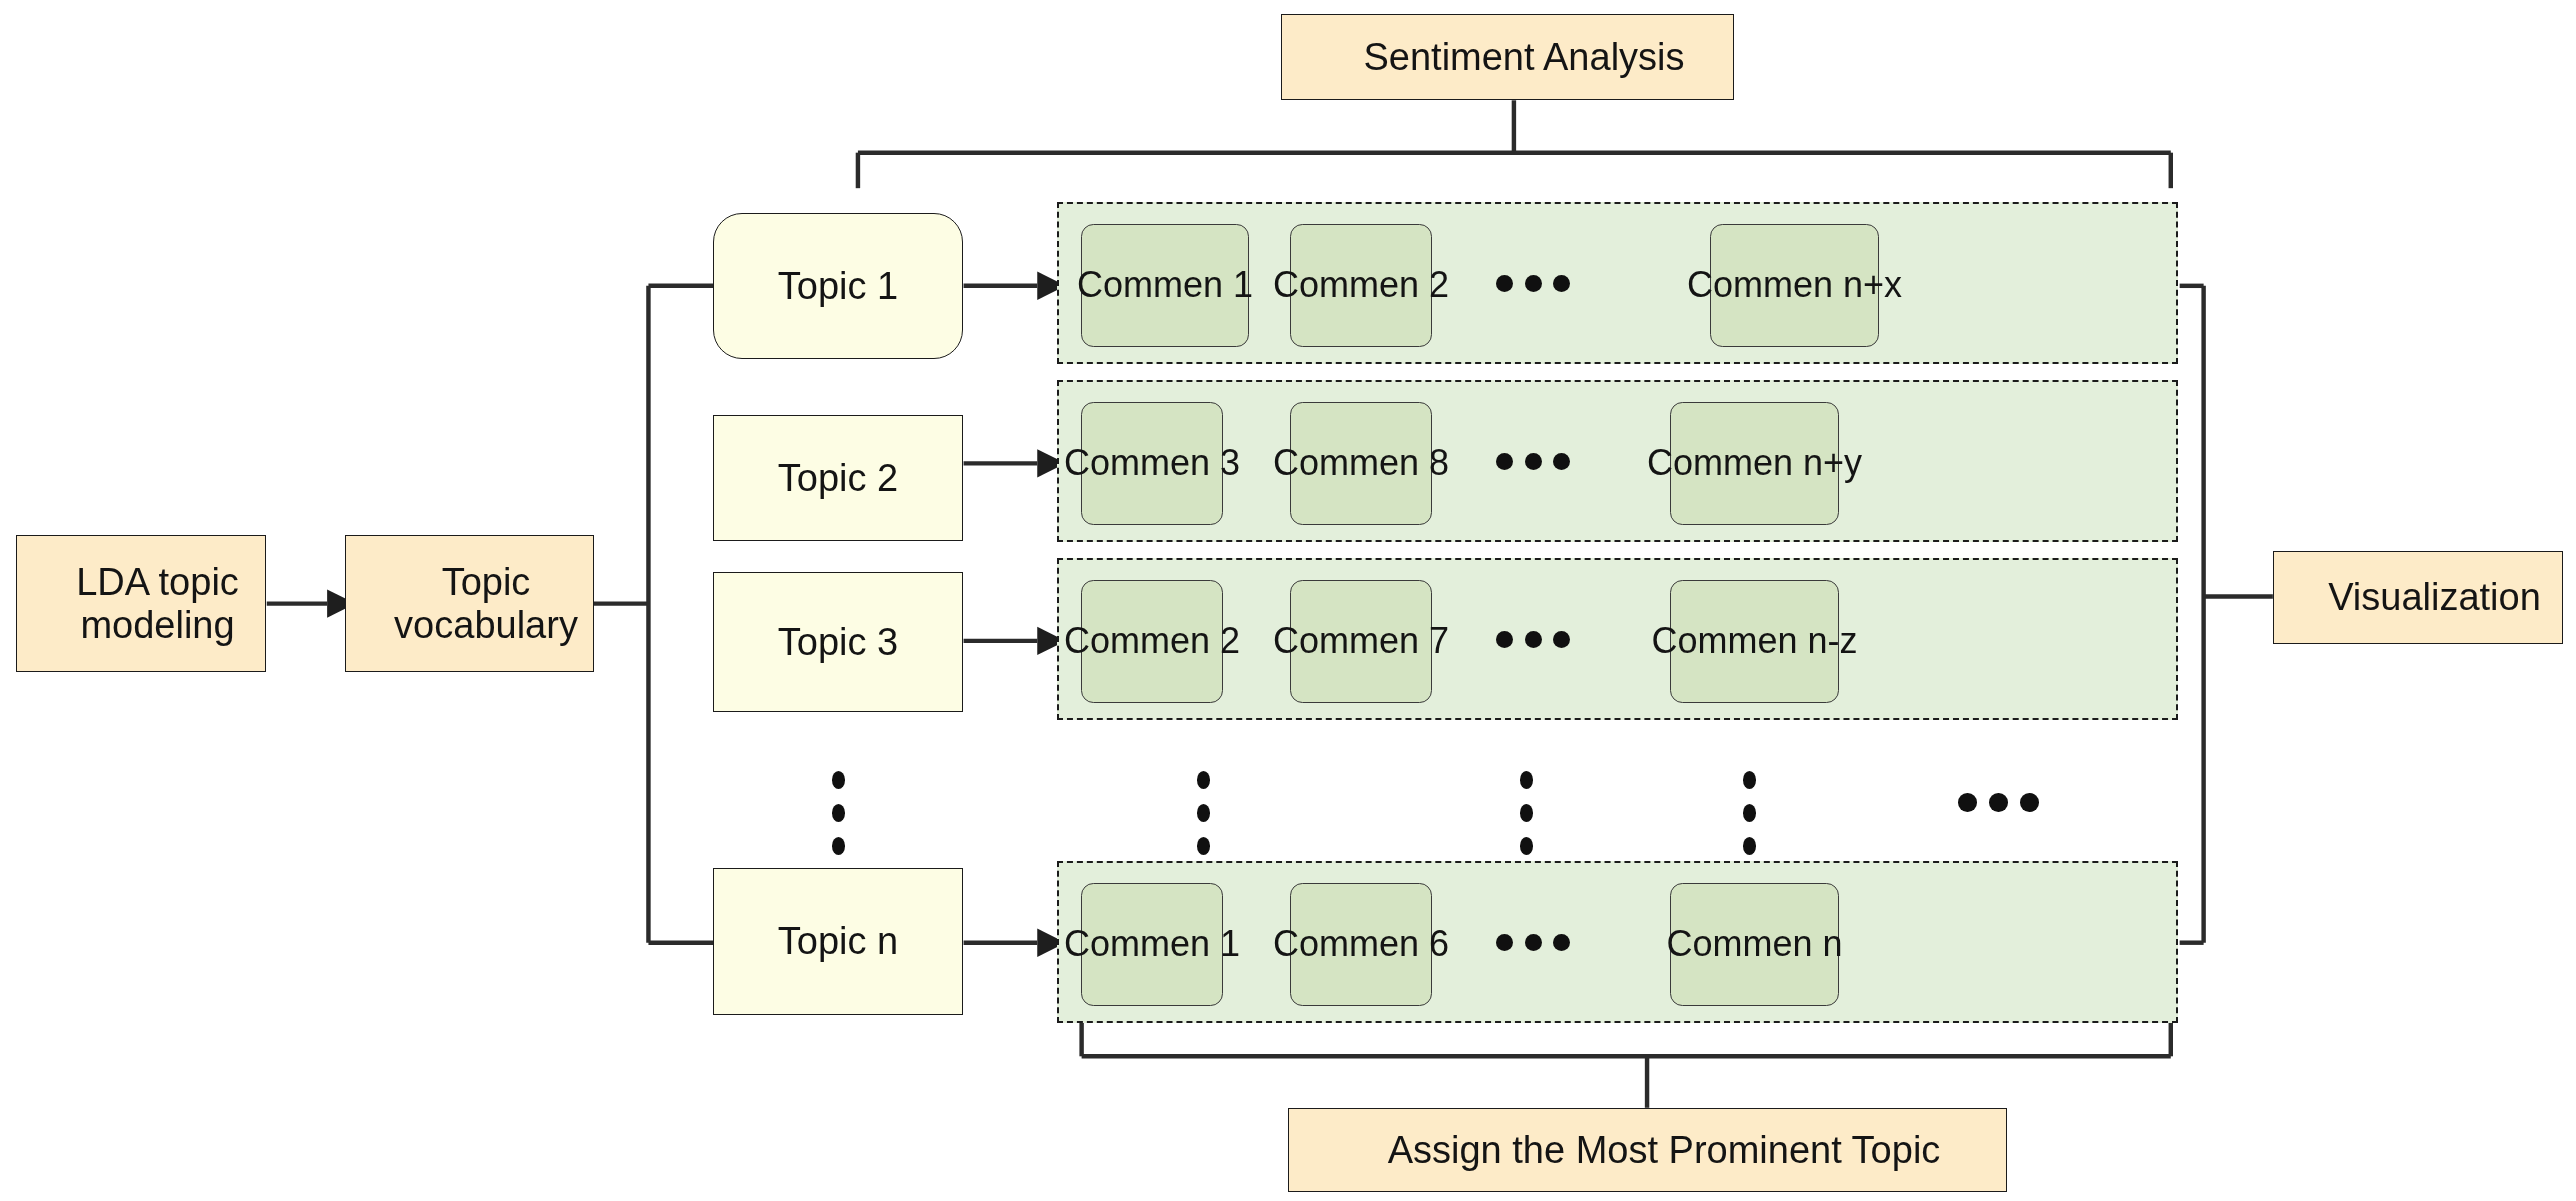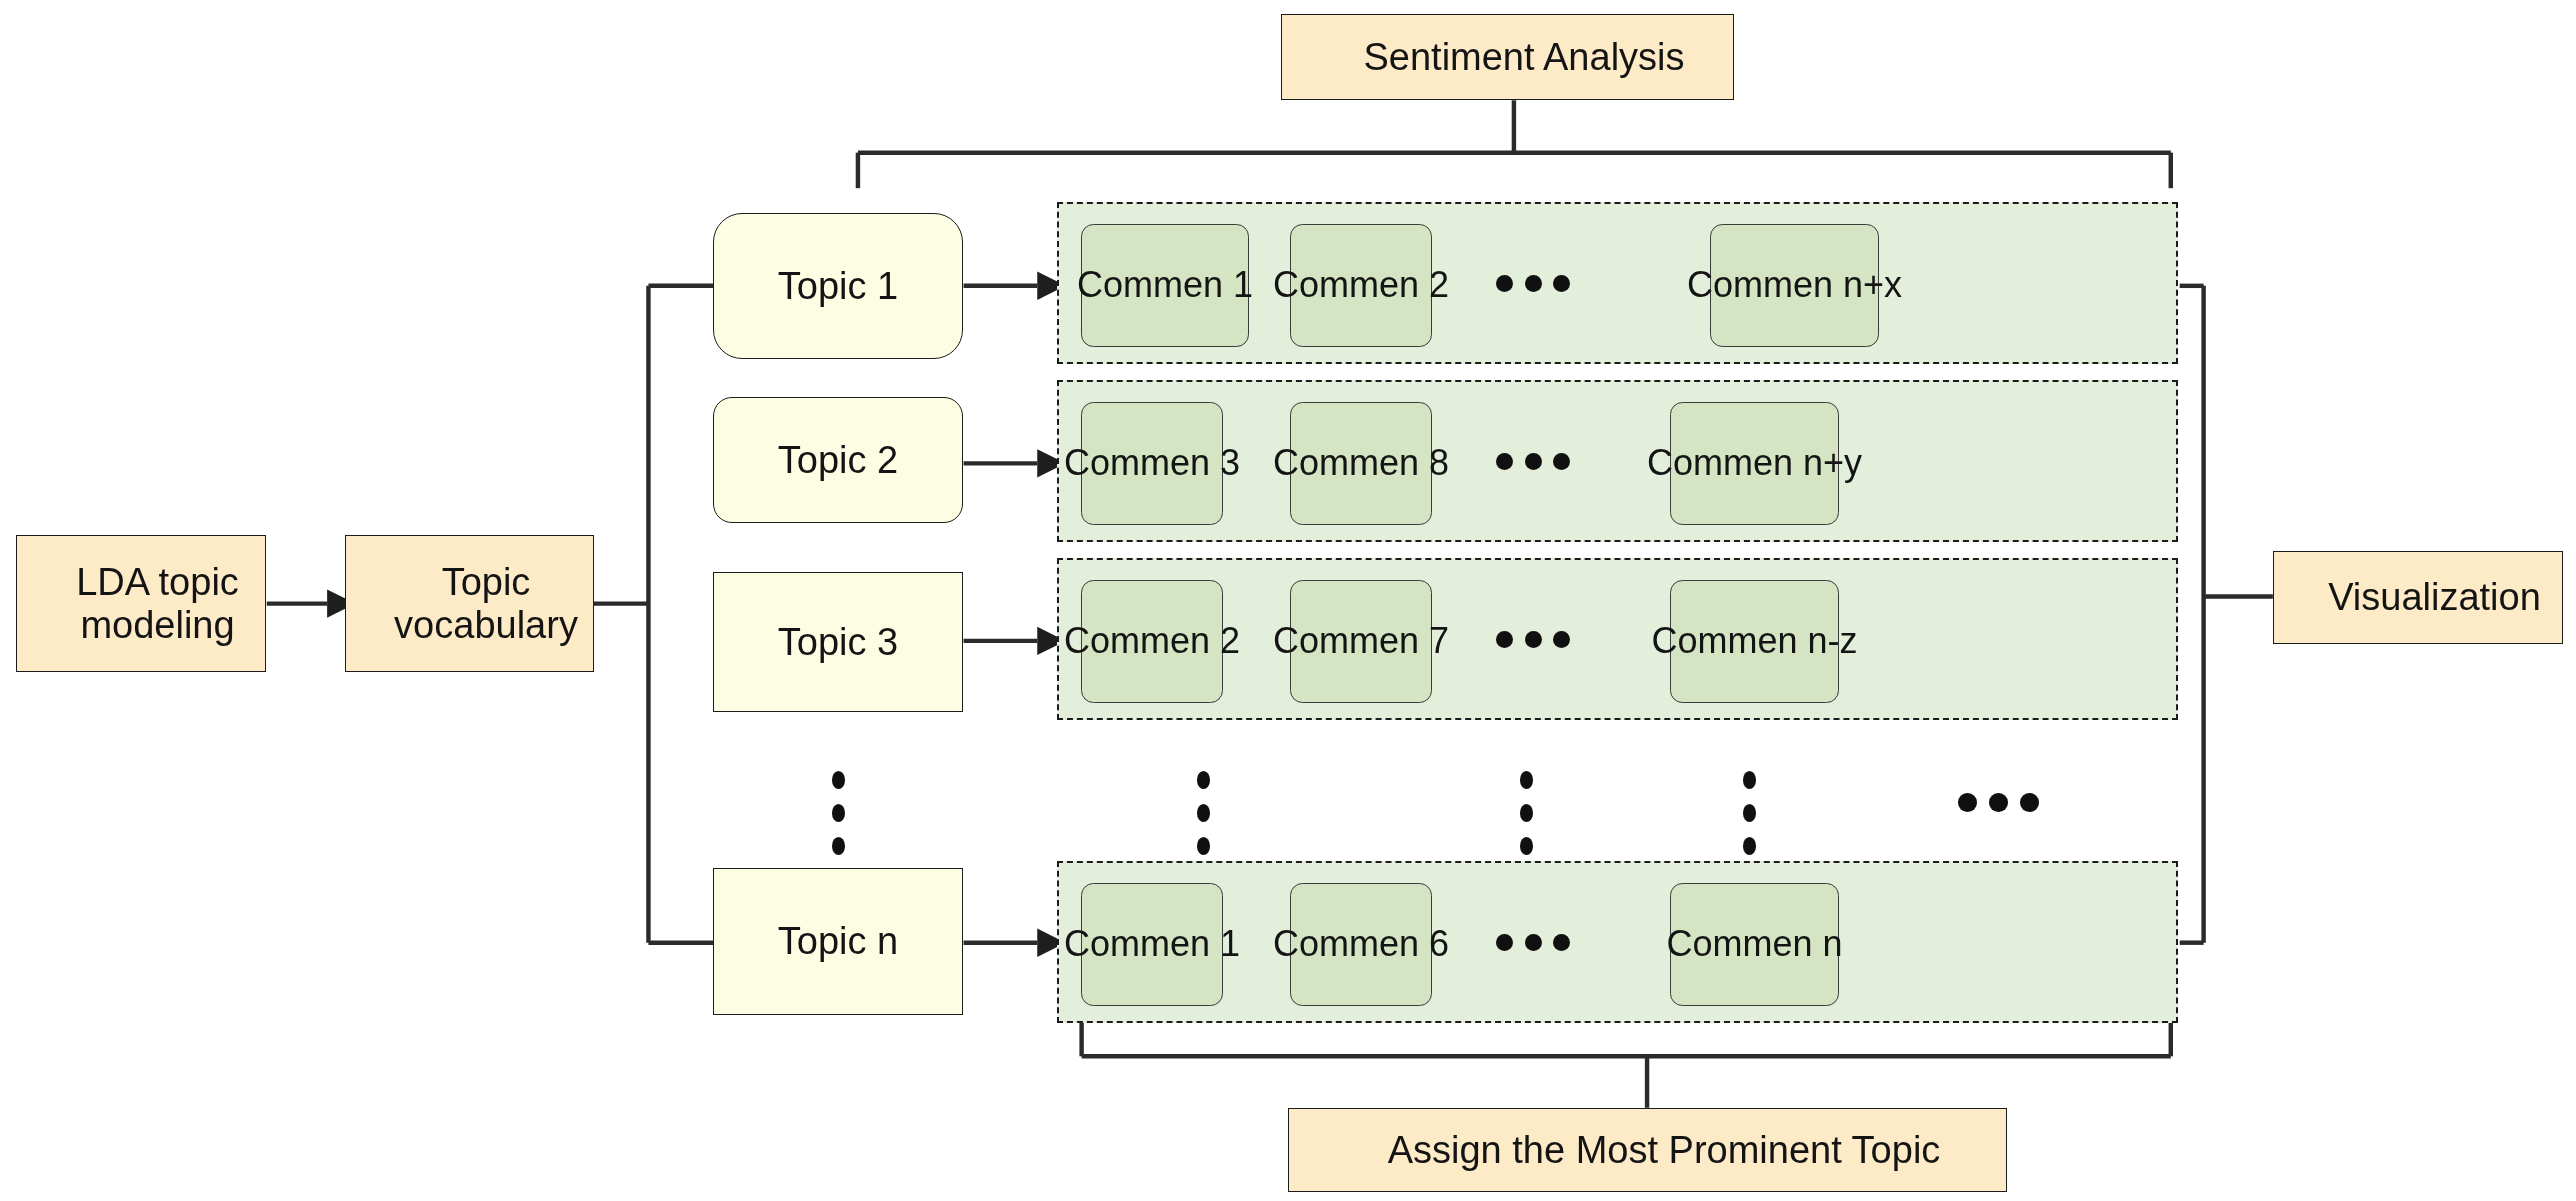--- a/index.html
+++ b/index.html
@@ -95,21 +95,21 @@
   </div>
 
   <div class="box peach" style="left:345px;top:535px;width:249px;height:137px;flex-direction:column;">
     <span>Topic</span>
     <span>vocabulary</span>
   </div>
 
   <div class="box ivory" style="left:713px;top:213px;width:250px;height:146px;border-radius:29px;">
     <span>Topic 1</span>
   </div>
-  <div class="box ivory" style="left:713px;top:397px;width:250px;height:126px;border-radius:19px;">
+  <div class="box ivory" style="left:713px;top:415px;width:250px;height:126px;">
     <span>Topic 2</span>
   </div>
   <div class="box ivory" style="left:713px;top:572px;width:250px;height:140px;align-items:center;">
     <span>Topic 3</span>
   </div>
   <div class="box ivory" style="left:713px;top:868px;width:250px;height:147px;">
     <span>Topic n</span>
   </div>
 
   <div class="group" style="left:1057px;top:202px;width:1121px;height:162px;">

